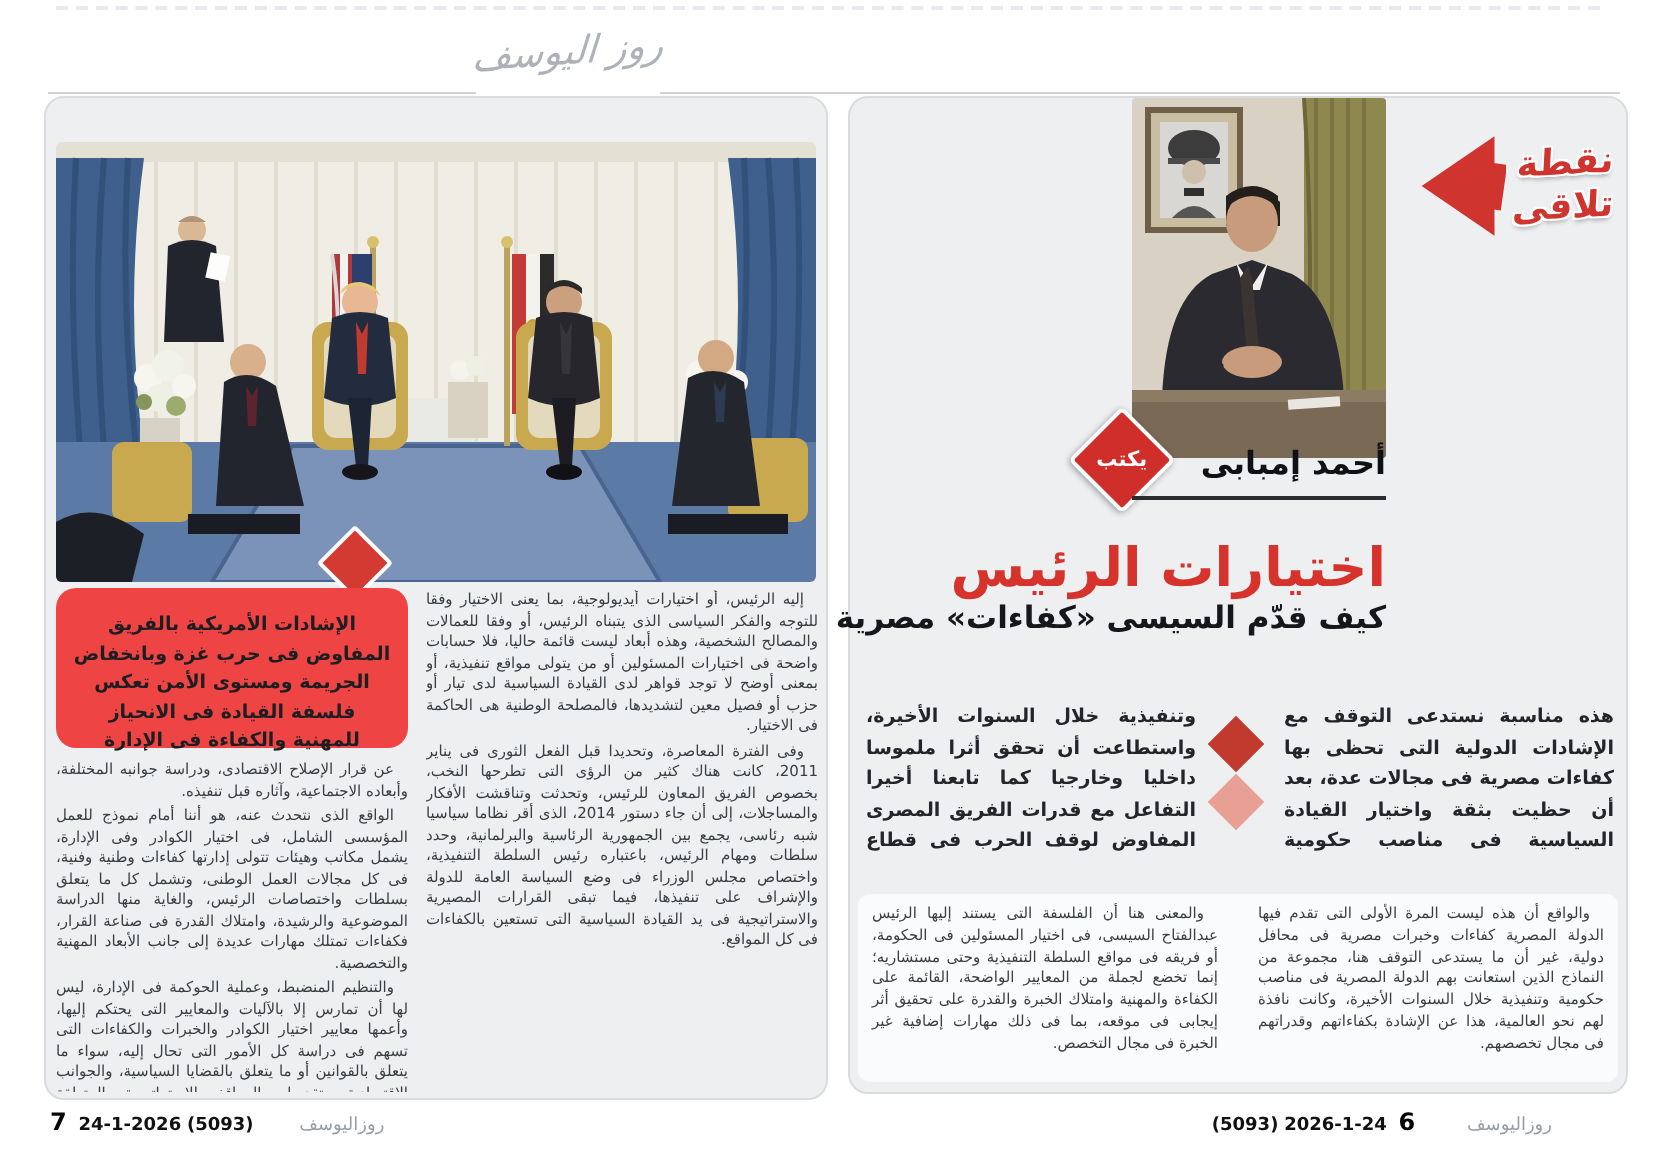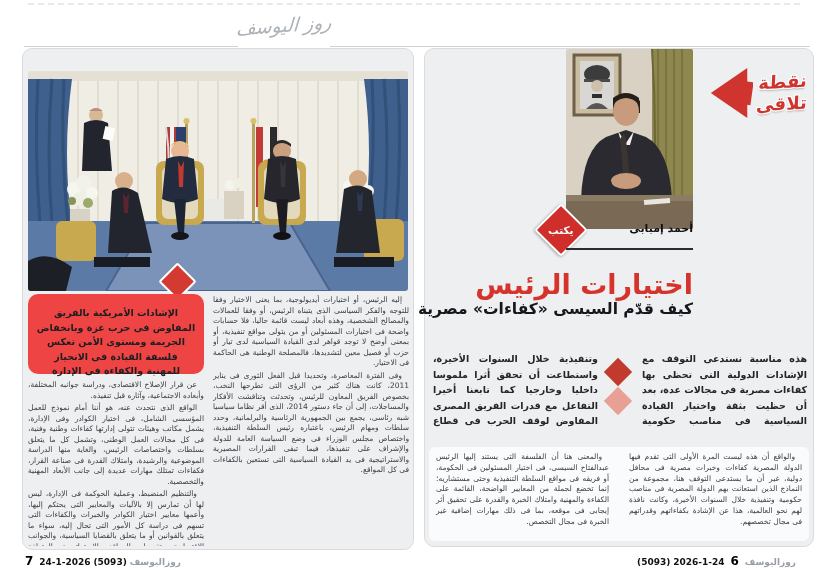--- a/index.html
+++ b/index.html
@@ -26,21 +26,21 @@
   .emblem{position:absolute;right:2px;top:8px;width:104px;height:72px;display:flex;align-items:center;}
   .emblem-arrow{width:46px;height:60px;flex:0 0 auto;}
   .emblem-text{flex:1;text-align:center;color:#d0342e;font-weight:bold;font-size:18px;line-height:22px;
     transform:skewX(-6deg) rotate(-3deg);
     text-shadow:-1px -1px 0 #fff,1px -1px 0 #fff,-1px 1px 0 #fff,1px 1px 0 #fff,0 2px 2px rgba(60,60,60,.35);}
   .writes-badge{position:absolute;left:117px;top:162px;width:34px;height:34px;background:#cf2e2a;
     transform:rotate(45deg);border:2px solid #fff;border-radius:3px;box-shadow:0 1px 3px rgba(0,0,0,.35);
     display:flex;align-items:center;justify-content:center;}
   .writes-badge span{transform:rotate(-45deg);color:#fff;font-weight:bold;font-size:10.5px;}
   .author-name{position:absolute;right:120px;top:173px;direction:rtl;white-space:nowrap;
-    font-size:11px;font-weight:bold;color:#101114;}
+    font-size:16px;font-weight:bold;color:#101114;}
   .author-underline{position:absolute;right:120px;top:199px;width:127px;height:2px;background:#2a2c30;}
   .headline{position:absolute;right:120px;top:220px;direction:rtl;white-space:nowrap;
     font-size:27px;font-weight:bold;color:#d6332c;}
   .subheadline{position:absolute;right:120px;top:251px;direction:rtl;white-space:nowrap;
     font-size:15.5px;font-weight:bold;color:#15171c;}
   .lead{position:absolute;left:8px;top:302px;width:374px;height:88px;direction:rtl;
     column-count:2;column-gap:44px;font-size:9.5px;line-height:15.5px;font-weight:bold;
     color:#23252a;text-align:justify;overflow:hidden;}
   .lead-ornament{position:absolute;left:177px;top:310px;width:32px;height:56px;}
   .lead-ornament .d1{width:20px;height:20px;background:#c23a2e;transform:rotate(45deg);margin:3px auto 0;}
@@ -63,21 +63,21 @@
   #col7-right{left:190px;top:246px;width:196px;height:251px;}
   #col7-left{left:5px;top:331px;width:176px;height:166px;}
   .col7 p{margin:0 0 2px;text-indent:7px;}
   .banner{background:#c9302c;color:#fff;font-weight:bold;font-size:8.5px;text-align:center;
     border-radius:7px;padding:2px 4px 3px;margin:4px 0;text-indent:0;}
 
   
   .footer{position:absolute;top:554px;direction:ltr;font-size:9px;color:#111;white-space:nowrap;}
   #footer-right{right:32px;}
   #footer-left{left:22px;}
-  .footer .brand{color:#989ea6;font-weight:bold;margin:0 0;}
+  .footer .brand{color:#989ea6;font-weight:normal;margin:0 20px;}
   .footer .num{font-weight:bold;font-size:12px;color:#000;margin:0 3px;}
   .footer .b{font-weight:bold;letter-spacing:.5px;}
 </style>
 </head>
 <body>
 
 <div class="top-dashes"></div>
 <div class="masthead">روز اليوسف</div>
 <div class="rule rule-left"></div>
 <div class="rule rule-right"></div>

